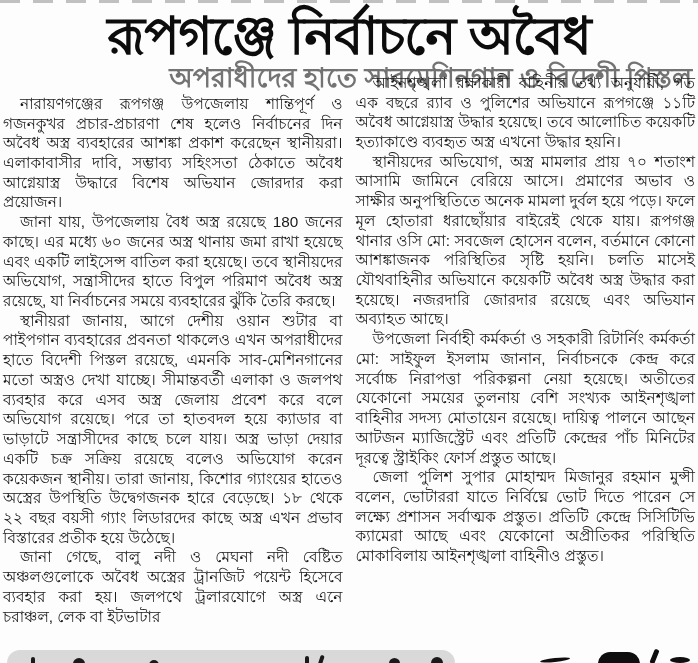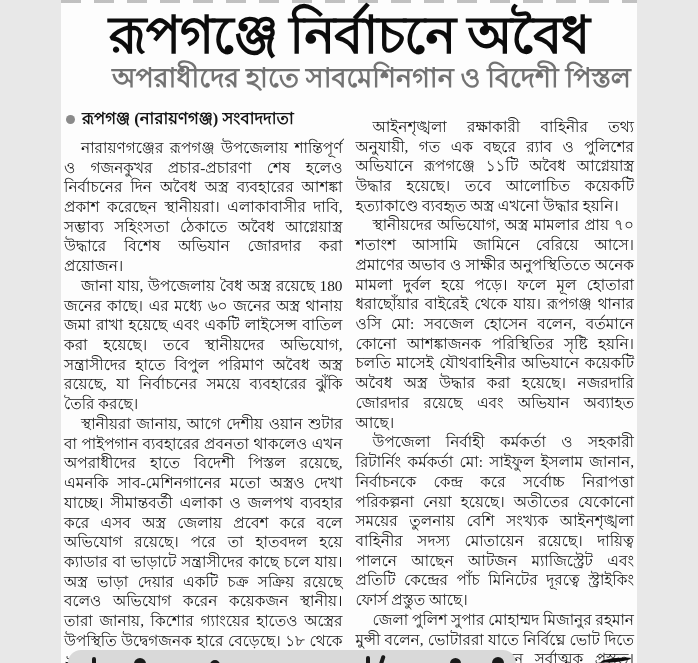--- a/index.html
+++ b/index.html
@@ -2,27 +2,27 @@
 <html lang="bn"><head>
 <meta charset="utf-8">
 <style>
   html, body {
     margin: 0;
     padding: 0;
     background: #e8e8e8;
   }
   .page {
     position: relative;
-    width: 576px;
+    width: 698px;
     height: 663px;
     margin: 0 auto;
     background: #fdfdfd;
     color: #141414;
     overflow: hidden;
-    font-family: Liberation Serif, serif;
+    font-family: Liberation Sans, sans-serif;
   }
   
   .top-dashes {
     position: absolute;
     top: 0; left: 0; right: 0;
     height: 3px;
     background: repeating-linear-gradient(90deg, #8f8f8f 0 20px, transparent 20px 33px);
     opacity: 0.55;
   }
   .headline {
@@ -108,24 +108,20 @@
 <div class="page">
 
   <div class="top-dashes"></div>
 
   <h1 class="headline">
     <span>রূপগঞ্জে নির্বাচনে অবৈধ</span><br>
   </h1>
 
   <h2 class="subheadline">অপরাধীদের হাতে সাবমেশিনগান ও বিদেশী পিস্তল</h2>
 
-  <div class="byline">
-    <span class="bullet"></span>
-    <span>রূপগঞ্জ (নারায়ণগঞ্জ) সংবাদদাতা</span>
-  </div>
 
   <div class="columns">
     <div class="column left">
       <p>নারায়ণগঞ্জের রূপগঞ্জ উপজেলায় শান্তিপূর্ণ ও গজনকুখর প্রচার-প্রচারণা শেষ হলেও নির্বাচনের দিন অবৈধ অস্ত্র ব্যবহারের আশঙ্কা প্রকাশ করেছেন স্থানীয়রা। এলাকাবাসীর দাবি, সম্ভাব্য সহিংসতা ঠেকাতে অবৈধ আগ্নেয়াস্ত্র উদ্ধারে বিশেষ অভিযান জোরদার করা প্রয়োজন।</p>
       <p>জানা যায়, উপজেলায় বৈধ অস্ত্র রয়েছে 180 জনের কাছে। এর মধ্যে ৬০ জনের অস্ত্র থানায় জমা রাখা হয়েছে এবং একটি লাইসেন্স বাতিল করা হয়েছে। তবে স্থানীয়দের অভিযোগ, সন্ত্রাসীদের হাতে বিপুল পরিমাণ অবৈধ অস্ত্র রয়েছে, যা নির্বাচনের সময়ে ব্যবহারের ঝুঁকি তৈরি করছে।</p>
       <p>স্থানীয়রা জানায়, আগে দেশীয় ওয়ান শুটার বা পাইপগান ব্যবহারের প্রবনতা থাকলেও এখন অপরাধীদের হাতে বিদেশী পিস্তল রয়েছে, এমনকি সাব-মেশিনগানের মতো অস্ত্রও দেখা যাচ্ছে। সীমান্তবর্তী এলাকা ও জলপথ ব্যবহার করে এসব অস্ত্র জেলায় প্রবেশ করে বলে অভিযোগ রয়েছে। পরে তা হাতবদল হয়ে ক্যাডার বা ভাড়াটে সন্ত্রাসীদের কাছে চলে যায়। অস্ত্র ভাড়া দেয়ার একটি চক্র সক্রিয় রয়েছে বলেও অভিযোগ করেন কয়েকজন স্থানীয়। তারা জানায়, কিশোর গ্যাংয়ের হাতেও অস্ত্রের উপস্থিতি উদ্বেগজনক হারে বেড়েছে। ১৮ থেকে ২২ বছর বয়সী গ্যাং লিডারদের কাছে অস্ত্র এখন প্রভাব বিস্তারের প্রতীক হয়ে উঠেছে।</p>
       <p>জানা গেছে, বালু নদী ও মেঘনা নদী বেষ্টিত অঞ্চলগুলোকে অবৈধ অস্ত্রের ট্রানজিট পয়েন্ট হিসেবে ব্যবহার করা হয়। জলপথে ট্রলারযোগে অস্ত্র এনে চরাঞ্চল, লেক বা ইটভাটার</p>
     </div>
     <div class="column right">
       <p>আইনশৃঙ্খলা রক্ষাকারী বাহিনীর তথ্য অনুযায়ী, গত এক বছরে র‍্যাব ও পুলিশের অভিযানে রূপগঞ্জে ১১টি অবৈধ আগ্নেয়াস্ত্র উদ্ধার হয়েছে। তবে আলোচিত কয়েকটি হত্যাকাণ্ডে ব্যবহৃত অস্ত্র এখনো উদ্ধার হয়নি।</p>

